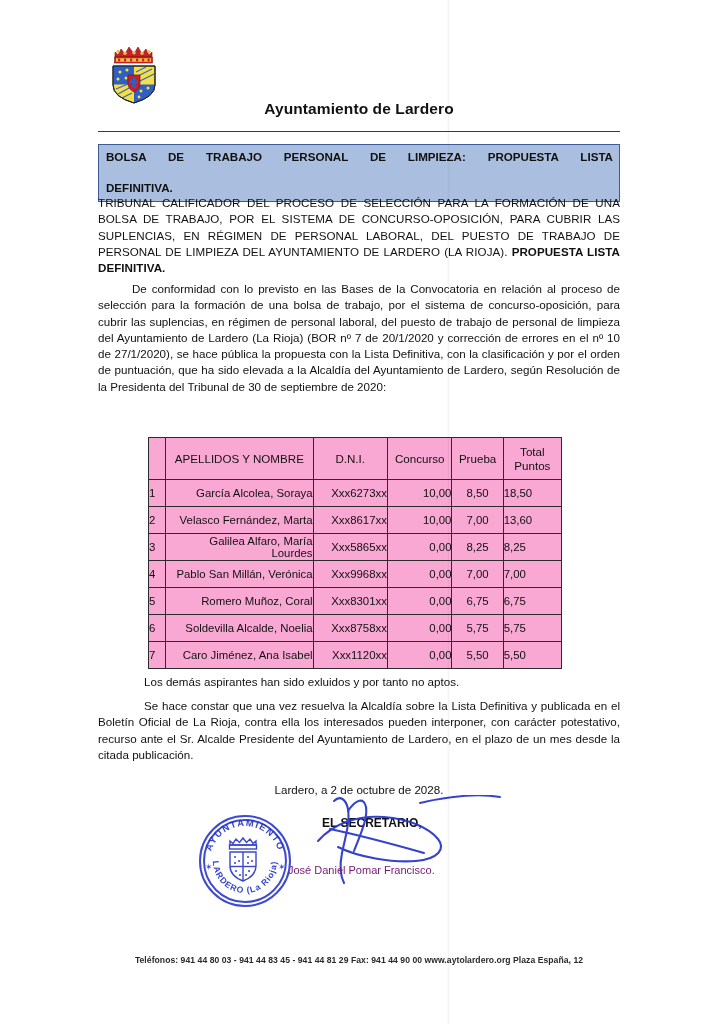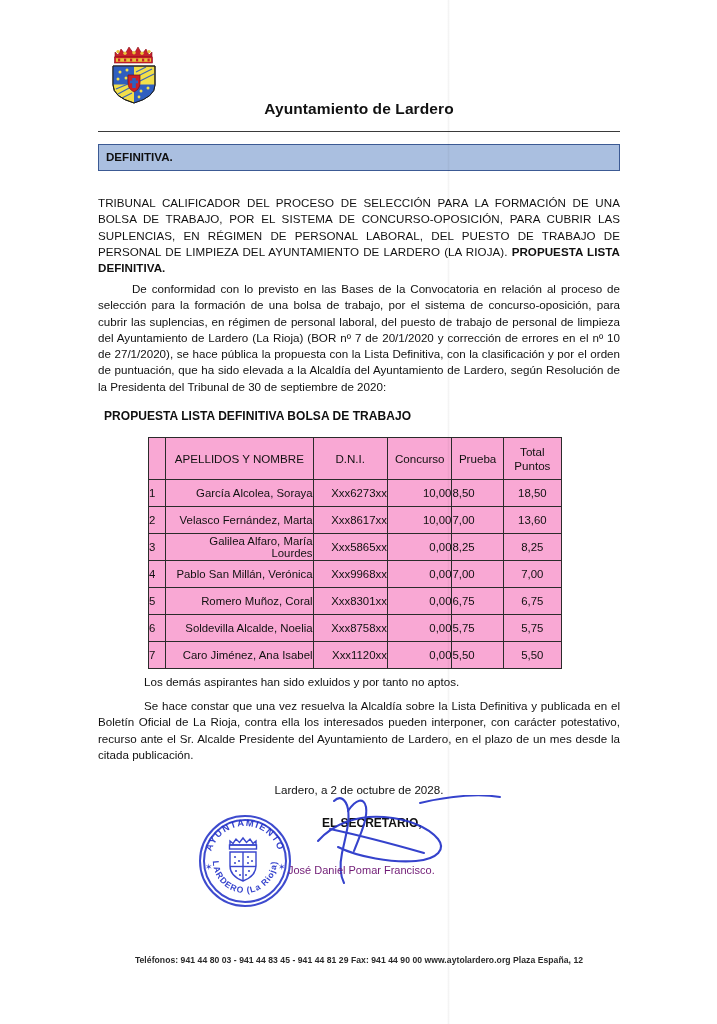--- a/index.html
+++ b/index.html
@@ -131,22 +131,22 @@
     text-align: center;
     line-height: 14px;
     font-size: 11.6px;
   }
   .results-table thead th.h-name { text-align: center; }
   .results-table tbody td { height: 26px; }
   .col-idx   { width: 22px;  text-align: left;   padding-left: 3px; }
   .col-name  { width: 196px; text-align: right;   padding-left: 7px; }
   .col-dni   { width: 84px;  text-align: right;   padding-left: 5px; }
   .col-conc  { width: 72px;  text-align: right; }
-  .col-prueba{ width: 58px;  text-align: left; }
-  .col-total { width: 70px;  text-align: center; }
+  .col-prueba{ width: 58px;  text-align: center; }
+  .col-total { width: 70px;  }
 
   
   .place-date {
     position: absolute;
     left: 98px;
     top: 783px;
     width: 522px;
     text-align: center;
     font-size: 11.6px;
     color: #111;
@@ -266,32 +266,32 @@
 
       <path d="M10 27 L52 27 L52 46 Q52 58 31 64 Q10 58 10 46 Z" fill="none" stroke="#1a1a1a" stroke-width="1"></path>
     </svg>
   </div>
 
   <div class="org-title">Ayuntamiento de Lardero</div>
 
   <div class="header-rule"></div>
 
   <div class="title-band">
+    <span class="justify-line">BOLSA DE TRABAJO PERSONAL DE LIMPIEZA: PROPUESTA LISTA</span>
     <span>DEFINITIVA.</span>
   </div>
 
   <div class="para upper">
     <span>TRIBUNAL CALIFICADOR DEL PROCESO DE SELECCIÓN PARA LA  FORMACIÓN DE UNA BOLSA DE TRABAJO, POR EL SISTEMA DE CONCURSO-OPOSICIÓN, PARA CUBRIR LAS SUPLENCIAS, EN RÉGIMEN DE PERSONAL LABORAL, DEL PUESTO DE TRABAJO DE PERSONAL DE LIMPIEZA DEL AYUNTAMIENTO DE LARDERO (LA RIOJA). </span><span class="bold">PROPUESTA LISTA DEFINITIVA.</span>
   </div>
 
   <div class="para conformity">
     <span class="indent"></span><span>De conformidad con lo previsto en las Bases de la Convocatoria en relación al proceso de selección para la  formación de una bolsa de trabajo, por el sistema de concurso-oposición, para cubrir las suplencias, en régimen de personal laboral, del puesto de trabajo de personal de limpieza del Ayuntamiento de Lardero (La Rioja) (BOR nº 7 de 20/1/2020  y corrección de errores en el nº 10 de 27/1/2020), se hace pública la propuesta con la Lista Definitiva, con la clasificación y por el orden de puntuación, que ha sido elevada a la Alcaldía del Ayuntamiento de Lardero, según Resolución de la Presidenta del Tribunal de 30 de septiembre de 2020:</span>
   </div>
 
-  <div class="section-heading">PROPUESTA LISTA DEFINITIVA BOLSA DE TRABAJO</div>
 
   <table class="results-table">
     <thead>
       <tr>
         <th class="col-idx"></th>
         <th class="col-name h-name">APELLIDOS Y NOMBRE</th>
         <th class="col-dni">D.N.I.</th>
         <th class="col-conc">Concurso</th>
         <th class="col-prueba">Prueba</th>
         <th class="col-total">

